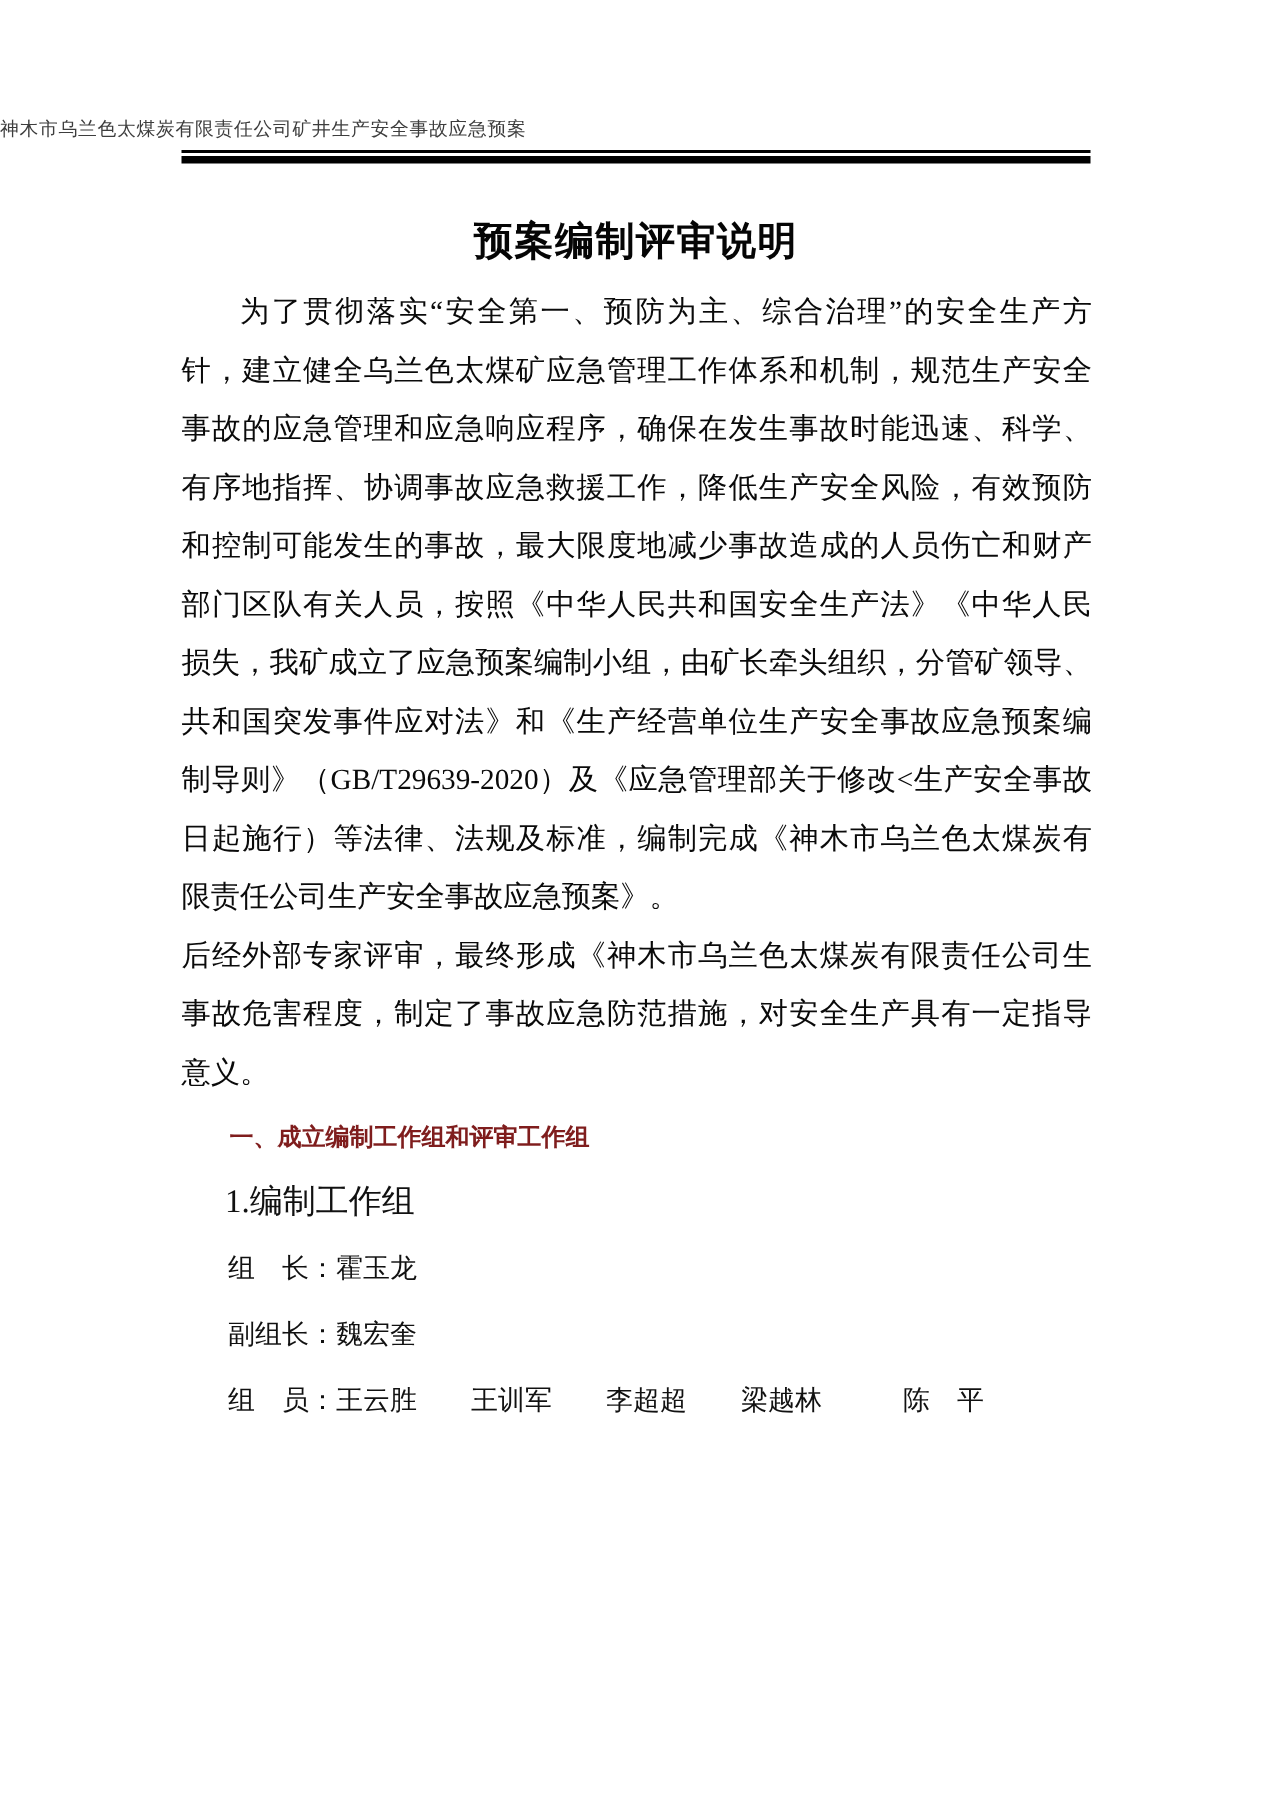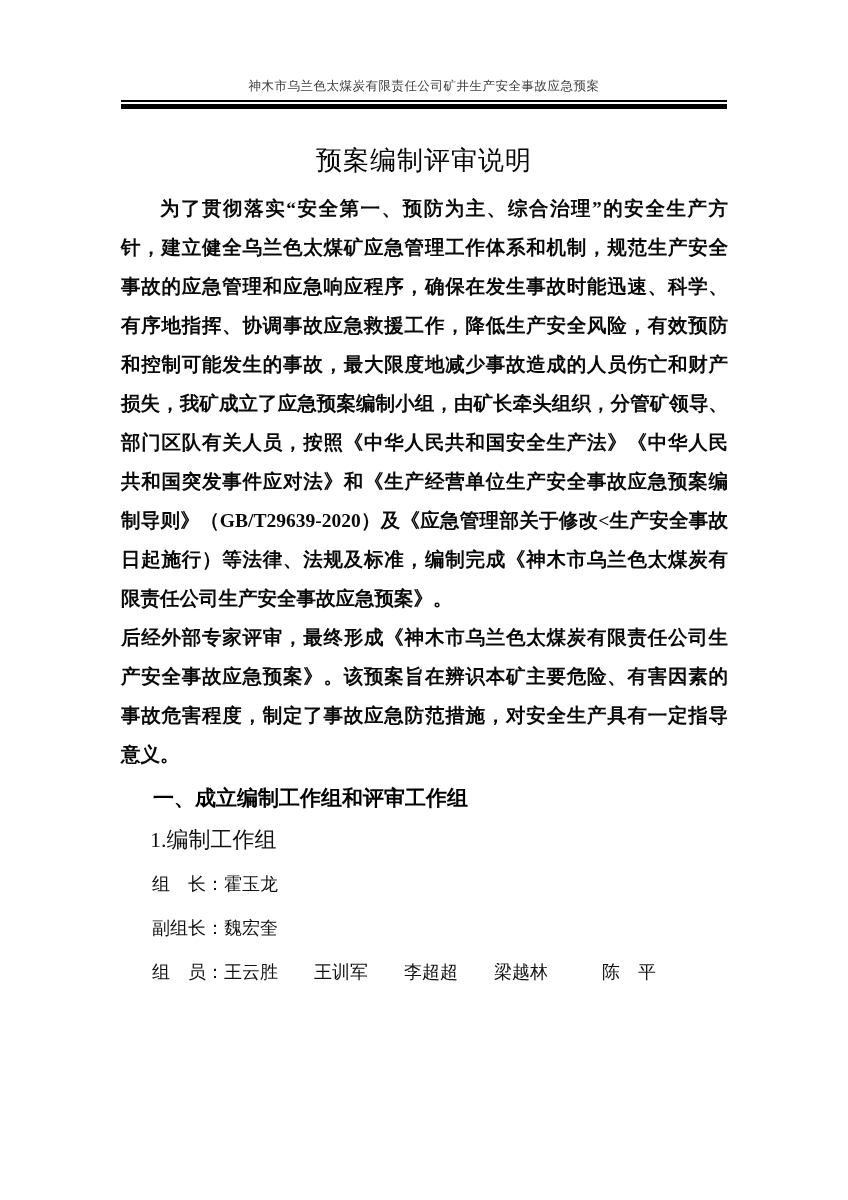--- a/index.html
+++ b/index.html
@@ -7,57 +7,57 @@
     position: relative;
     width: 848px;
     height: 1200px;
     background: #ffffff;
     overflow: hidden;
     font-family: "Liberation Serif", "DejaVu Serif", serif;
     color: #111111;
   }
   .running-header {
     padding-top: 78px;
-    text-align: center;
+    text-align: left;
     font-size: 12.5px;
     line-height: 16px;
     color: #3d3d3d;
     letter-spacing: 0.5px;
   }
   .header-rule {
     margin: 6px 121px 0 121px;
     height: 2px;
     border-top: 2px solid #000000;
     border-bottom: 5px solid #000000;
   }
   .doc-title {
     margin: 36px 0 0 0;
     text-align: center;
     font-size: 26px;
-    font-weight: normal;
+    font-weight: bold;
     line-height: 32px;
     letter-spacing: 1px;
     color: #050505;
   }
   .body-text {
     margin: 12px 120px 0 121px;
     font-size: 19.5px;
     line-height: 39px;
     text-align: justify;
     color: #0a0a0a;
   }
-  .bl { text-align-last: justify; font-weight: bold; }
+  .bl { text-align-last: justify; }
   .bl.indent { text-indent: 2em; }
   .bl.last { text-align-last: left; }
   .section-heading {
     margin: 4px 120px 0 153px;
-    font-size: 21px;
+    font-size: 16px;
     font-weight: bold;
     line-height: 40px;
-    color: #000000;
+    color: #7f1d1d;
   }
   .sub-heading {
     margin: 2px 120px 0 150px;
     font-size: 22px;
     line-height: 40px;
   }
   .role-line {
     margin: 4px 120px 0 152px;
     font-size: 18px;
     line-height: 40px;
@@ -73,29 +73,28 @@
   <div class="header-rule"></div>
 
   <div class="doc-title">预案编制评审说明</div>
 
   <div class="body-text">
     <div class="bl indent">为了贯彻落实“安全第一、预防为主、综合治理”的安全生产方</div>
     <div class="bl">针，建立健全乌兰色太煤矿应急管理工作体系和机制，规范生产安全</div>
     <div class="bl">事故的应急管理和应急响应程序，确保在发生事故时能迅速、科学、</div>
     <div class="bl">有序地指挥、协调事故应急救援工作，降低生产安全风险，有效预防</div>
     <div class="bl">和控制可能发生的事故，最大限度地减少事故造成的人员伤亡和财产</div>
+    <div class="bl">部门区队有关人员，按照《中华人民共和国安全生产法》《中华人民</div>
     <div class="bl">损失，我矿成立了应急预案编制小组，由矿长牵头组织，分管矿领导、</div>
-    <div class="bl">部门区队有关人员，按照《中华人民共和国安全生产法》《中华人民</div>
     <div class="bl">共和国突发事件应对法》和《生产经营单位生产安全事故应急预案编</div>
     <div class="bl">制导则》（GB/T29639-2020）及《应急管理部关于修改&lt;生产安全事故</div>
     <div class="bl">日起施行）等法律、法规及标准，编制完成《神木市乌兰色太煤炭有</div>
     <div class="bl last">限责任公司生产安全事故应急预案》。</div>
 
     <div class="bl">后经外部专家评审，最终形成《神木市乌兰色太煤炭有限责任公司生</div>
-    <div class="bl">产安全事故应急预案》。该预案旨在辨识本矿主要危险、有害因素的</div>
     <div class="bl">事故危害程度，制定了事故应急防范措施，对安全生产具有一定指导</div>
     <div class="bl last">意义。</div>
   </div>
 
   <div class="section-heading">一、成立编制工作组和评审工作组</div>
 
   <div class="sub-heading">1.编制工作组</div>
 
   <div class="role-line">组　长：霍玉龙</div>
 

